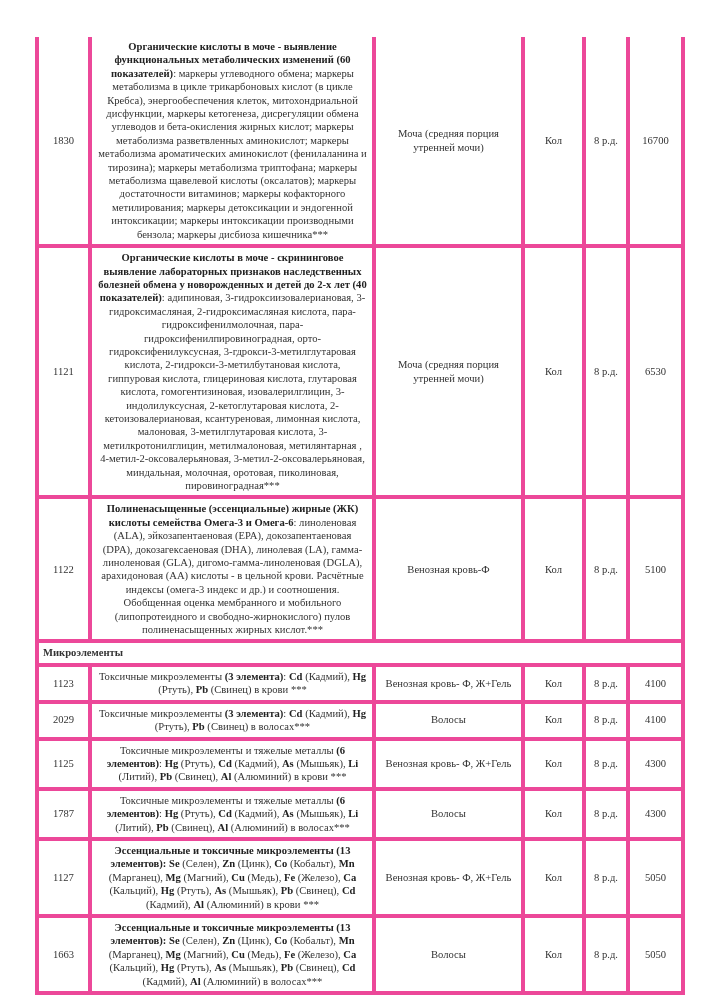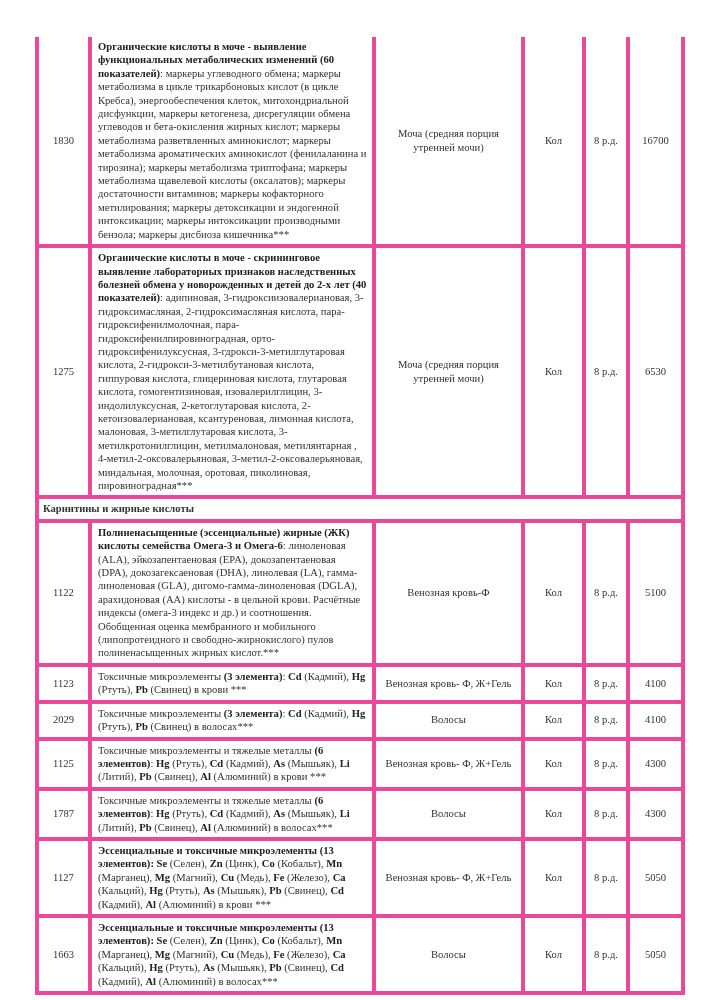--- a/index.html
+++ b/index.html
@@ -9,21 +9,21 @@
   table { border-collapse: collapse; width: 646px; table-layout: fixed; font-size: 10.6px; line-height: 13.4px; }
   td { border: 4px solid #ec4899; vertical-align: middle; padding: 0; }
   tr.first td { border-top: none; }
   col.c-code { width: 53px; }
   col.c-name { width: 284px; }
   col.c-bio { width: 149px; }
   col.c-method { width: 61px; }
   col.c-days { width: 44px; }
   col.c-price { width: 55px; }
   td.code, td.bio, td.method, td.days, td.price { text-align: center; }
-  td.name { padding: 3px 5px 3px 6px; text-align: left; }
+  td.name { padding: 3px 5px 3px 6px; text-align: center; }
   td.section { font-weight: bold; padding: 3px 4px; height: 13px; }
   .bio { padding: 0 6px; }
   b { font-weight: bold; color: #222; }
 </style>
 </head>
 <body>
 
 <div class="page">
   <table>
     <colgroup>
@@ -37,37 +37,37 @@
     <tbody id="tbody">
         <tr class="first">
           <td class="code">1830</td>
           <td class="name"><b>Органические кислоты в моче - выявление функциональных метаболических изменений (60 показателей)</b><span>: маркеры углеводного обмена; маркеры метаболизма в цикле трикарбоновых кислот (в цикле Кребса), энергообеспечения клеток, митохондриальной дисфункции, маркеры кетогенеза, дисрегуляции обмена углеводов и бета-окисления жирных кислот; маркеры метаболизма разветвленных аминокислот; маркеры метаболизма ароматических аминокислот (фенилаланина и тирозина); маркеры метаболизма триптофана; маркеры метаболизма щавелевой кислоты (оксалатов); маркеры достаточности витаминов; маркеры кофакторного метилирования; маркеры детоксикации и эндогенной интоксикации; маркеры интоксикации производными бензола; маркеры дисбиоза кишечника***</span></td>
           <td class="bio">Моча (средняя порция утренней мочи)</td>
           <td class="method">Кол</td>
           <td class="days">8 р.д.</td>
           <td class="price">16700</td>
         </tr>
         <tr>
-          <td class="code">1275</td>
+          <td class="code">1121</td>
           <td class="name"><b>Органические кислоты в моче - скрининговое выявление лабораторных признаков наследственных болезней обмена у новорожденных и детей до 2-х лет (40 показателей)</b><span>: адипиновая, 3-гидроксиизовалериановая, 3-гидроксимасляная, 2-гидроксимасляная кислота, пара-гидроксифенилмолочная, пара-гидроксифенилпировиноградная, орто-гидроксифенилуксусная, 3-гдрокси-3-метилглутаровая кислота, 2-гидрокси-3-метилбутановая кислота, гиппуровая кислота, глицериновая кислота, глутаровая кислота, гомогентизиновая, изовалерилглицин, 3-индолилуксусная, 2-кетоглутаровая кислота, 2-кетоизовалериановая, ксантуреновая, лимонная кислота, малоновая, 3-метилглутаровая кислота, 3-метилкротонилглицин, метилмалоновая, метилянтарная , 4-метил-2-оксовалерьяновая, 3-метил-2-оксовалерьяновая, миндальная, молочная, оротовая, пиколиновая, пировиноградная***</span></td>
           <td class="bio">Моча (средняя порция утренней мочи)</td>
           <td class="method">Кол</td>
           <td class="days">8 р.д.</td>
           <td class="price">6530</td>
-        </tr>
-        <tr>
-          <td colspan="6" class="section">Карнитины и жирные кислоты</td>
         </tr>
         <tr>
           <td class="code">1122</td>
           <td class="name"><b>Полиненасыщенные (эссенциальные) жирные (ЖК) кислоты семейства Омега-3 и Омега-6</b><span>: линоленовая (ALA), эйкозапентаеновая (EPA), докозапентаеновая (DPA), докозагексаеновая (DHA), линолевая (LA), гамма-линоленовая (GLA), дигомо-гамма-линоленовая (DGLA), арахидоновая  (AA) кислоты - в цельной крови. Расчётные индексы (омега-3 индекс и др.) и соотношения. Обобщенная оценка мембранного и мобильного (липопротеидного и свободно-жирнокислого) пулов полиненасыщенных жирных кислот.***</span></td>
           <td class="bio">Венозная кровь-Ф</td>
           <td class="method">Кол</td>
           <td class="days">8 р.д.</td>
           <td class="price">5100</td>
+        </tr>
+        <tr>
+          <td colspan="6" class="section">Микроэлементы</td>
         </tr>
         <tr>
           <td class="code">1123</td>
           <td class="name"><span>Токсичные микроэлементы </span><b>(3 элемента)</b><span>: </span><b>Cd</b><span> (Кадмий), </span><b>Hg</b><span> (Ртуть), </span><b>Pb</b><span> (Свинец)  в крови ***</span></td>
           <td class="bio">Венозная кровь- Ф, Ж+Гель</td>
           <td class="method">Кол</td>
           <td class="days">8 р.д.</td>
           <td class="price">4100</td>
         </tr>
         <tr>

